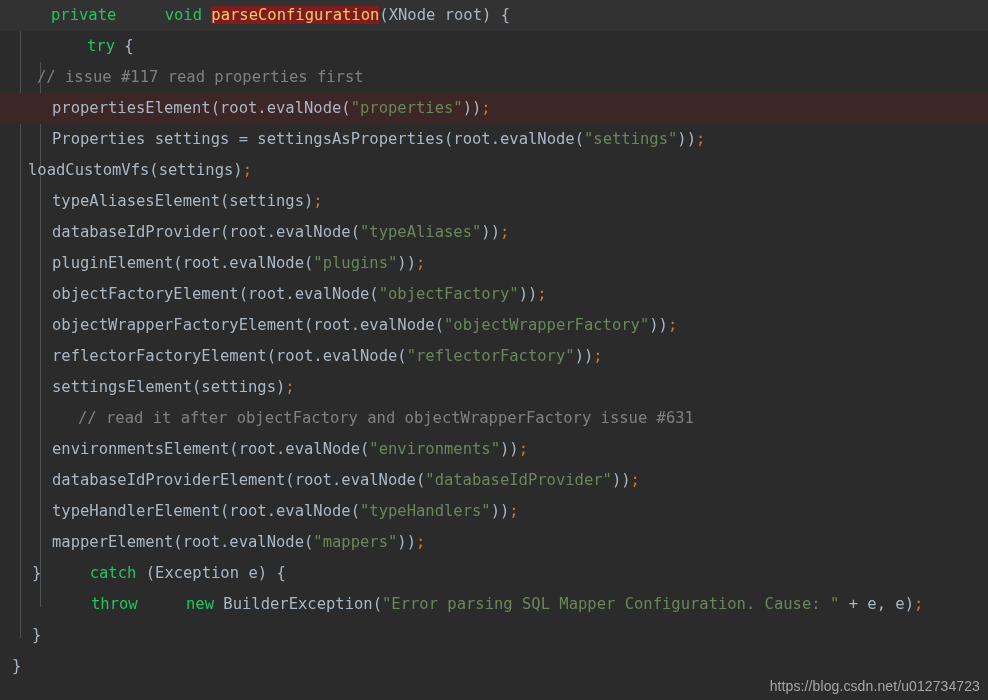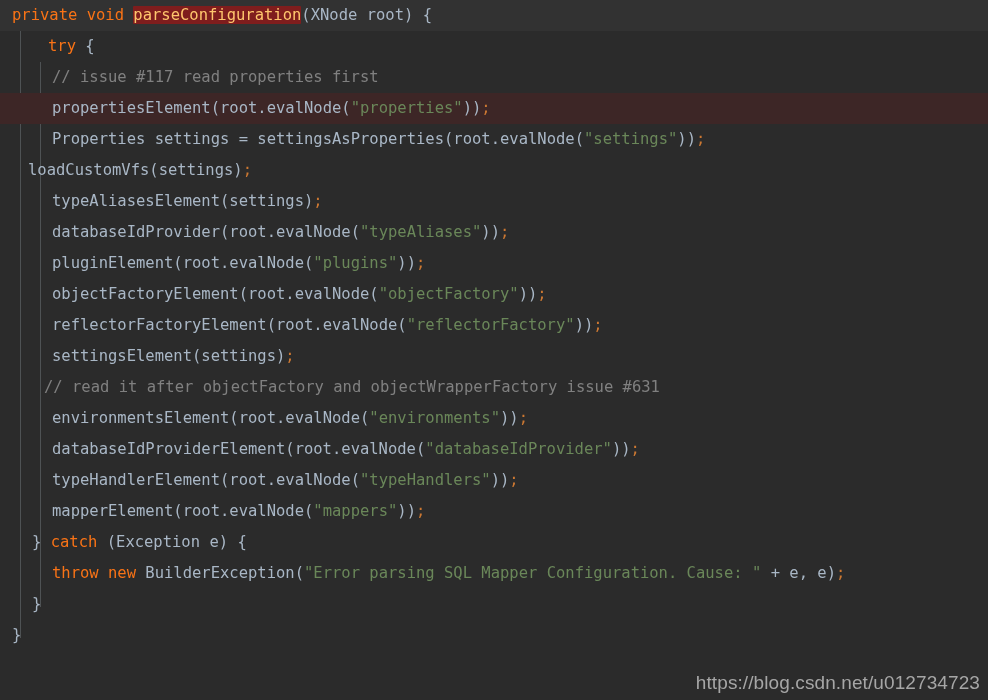--- a/index.html
+++ b/index.html
@@ -40,69 +40,70 @@
   .line.error-line  { background: #3d2626; }
   
   .guide {
     position: absolute;
     top: 0;
     width: 1px;
     background: #4e5254;
     z-index: 1;
   }
   
-  .kw   { color: #f97316; }            
+  .kw   { color: #22c55e; margin-left: 39px; }            
   .id   { color: #a9b7c6; }            
   .cls  { color: #a9b7c6; }            
   .cmt  { color: #808080; }            
   .str  { color: #6a8759; }            
   .pun  { color: #a9b7c6; }            
   .semi { color: #cc7832; }            
   .brc  { color: #a9b7c6; }            
   .mhl  {                              
     background: #7f1d1d;
     color: #ffc66d;
     border-radius: 1px;
   }
   .fn   { color: #a9b7c6; }
   
   .watermark {
     position: absolute;
     right: 8px;
     bottom: 6px;
     color: #a6a6a6;
     font-family: "Liberation Sans", sans-serif;
-    font-size: 19px;
+    font-size: 14px;
     letter-spacing: .1px;
     z-index: 6;
     user-select: none;
   }
 </style>
 </head>
 <body>
 
 <div id="editor">
 
   <div class="guide" style="left:20px; top:31px; height:607px;"></div>
   <div class="guide" style="left:40px; top:62px; height:545px;"></div>
 
   <div class="code-area">
       <div class="line caret-line"><span class="txt" style="padding-left: 12px;"><span class="kw">private</span><span class="pun"> </span><span class="kw">void</span><span class="pun"> </span><span class="mhl">parseConfiguration</span><span class="pun">(</span><span class="cls">XNode</span><span class="id"> root</span><span class="pun">)</span><span class="pun"> </span><span class="brc">{</span></span></div>
       <div class="line"><span class="txt" style="padding-left: 48px;"><span class="kw">try</span><span class="pun"> </span><span class="brc">{</span></span></div>
-      <div class="line"><span class="txt" style="padding-left: 52px;"><span class="cmt">// issue #117 read properties first</span></span></div>
+      <div class="line"><span class="txt" style="padding-left: 37px;"><span class="cmt">// issue #117 read properties first</span></span></div>
       <div class="line error-line"><span class="txt" style="padding-left: 52px;"><span class="fn">propertiesElement</span><span class="pun">(root.</span><span class="fn">evalNode</span><span class="pun">(</span><span class="str">"properties"</span><span class="pun">))</span><span class="semi">;</span></span></div>
       <div class="line"><span class="txt" style="padding-left: 52px;"><span class="cls">Properties</span><span class="id"> settings </span><span class="pun">=</span><span class="pun"> </span><span class="fn">settingsAsProperties</span><span class="pun">(root.</span><span class="fn">evalNode</span><span class="pun">(</span><span class="str">"settings"</span><span class="pun">))</span><span class="semi">;</span></span></div>
       <div class="line"><span class="txt" style="padding-left: 28px;"><span class="fn">loadCustomVfs</span><span class="pun">(settings)</span><span class="semi">;</span></span></div>
       <div class="line"><span class="txt" style="padding-left: 52px;"><span class="fn">typeAliasesElement</span><span class="pun">(settings)</span><span class="semi">;</span></span></div>
       <div class="line"><span class="txt" style="padding-left: 52px;"><span class="fn">databaseIdProvider</span><span class="pun">(root.</span><span class="fn">evalNode</span><span class="pun">(</span><span class="str">"typeAliases"</span><span class="pun">))</span><span class="semi">;</span></span></div>
       <div class="line"><span class="txt" style="padding-left: 52px;"><span class="fn">pluginElement</span><span class="pun">(root.</span><span class="fn">evalNode</span><span class="pun">(</span><span class="str">"plugins"</span><span class="pun">))</span><span class="semi">;</span></span></div>
       <div class="line"><span class="txt" style="padding-left: 52px;"><span class="fn">objectFactoryElement</span><span class="pun">(root.</span><span class="fn">evalNode</span><span class="pun">(</span><span class="str">"objectFactory"</span><span class="pun">))</span><span class="semi">;</span></span></div>
+      <div class="line"><span class="txt" style="padding-left: 52px;"><span class="fn">objectWrapperFactoryElement</span><span class="pun">(root.</span><span class="fn">evalNode</span><span class="pun">(</span><span class="str">"objectWrapperFactory"</span><span class="pun">))</span><span class="semi">;</span></span></div>
       <div class="line"><span class="txt" style="padding-left: 52px;"><span class="fn">reflectorFactoryElement</span><span class="pun">(root.</span><span class="fn">evalNode</span><span class="pun">(</span><span class="str">"reflectorFactory"</span><span class="pun">))</span><span class="semi">;</span></span></div>
       <div class="line"><span class="txt" style="padding-left: 52px;"><span class="fn">settingsElement</span><span class="pun">(settings)</span><span class="semi">;</span></span></div>
-      <div class="line"><span class="txt" style="padding-left: 44px;"><span class="cmt">// read it after objectFactory and objectWrapperFactory issue #631</span></span></div>
+      <div class="line"><span class="txt" style="padding-left: 78px;"><span class="cmt">// read it after objectFactory and objectWrapperFactory issue #631</span></span></div>
       <div class="line"><span class="txt" style="padding-left: 52px;"><span class="fn">environmentsElement</span><span class="pun">(root.</span><span class="fn">evalNode</span><span class="pun">(</span><span class="str">"environments"</span><span class="pun">))</span><span class="semi">;</span></span></div>
       <div class="line"><span class="txt" style="padding-left: 52px;"><span class="fn">databaseIdProviderElement</span><span class="pun">(root.</span><span class="fn">evalNode</span><span class="pun">(</span><span class="str">"databaseIdProvider"</span><span class="pun">))</span><span class="semi">;</span></span></div>
       <div class="line"><span class="txt" style="padding-left: 52px;"><span class="fn">typeHandlerElement</span><span class="pun">(root.</span><span class="fn">evalNode</span><span class="pun">(</span><span class="str">"typeHandlers"</span><span class="pun">))</span><span class="semi">;</span></span></div>
       <div class="line"><span class="txt" style="padding-left: 52px;"><span class="fn">mapperElement</span><span class="pun">(root.</span><span class="fn">evalNode</span><span class="pun">(</span><span class="str">"mappers"</span><span class="pun">))</span><span class="semi">;</span></span></div>
       <div class="line"><span class="txt" style="padding-left: 32px;"><span class="brc">}</span><span class="pun"> </span><span class="kw">catch</span><span class="pun"> </span><span class="pun">(</span><span class="cls">Exception</span><span class="id"> e</span><span class="pun">)</span><span class="pun"> </span><span class="brc">{</span></span></div>
       <div class="line"><span class="txt" style="padding-left: 52px;"><span class="kw">throw</span><span class="pun"> </span><span class="kw">new</span><span class="pun"> </span><span class="cls">BuilderException</span><span class="pun">(</span><span class="str">"Error parsing SQL Mapper Configuration. Cause: "</span><span class="pun"> </span><span class="pun">+</span><span class="id"> e</span><span class="pun">,</span><span class="id"> e</span><span class="pun">)</span><span class="semi">;</span></span></div>
       <div class="line"><span class="txt" style="padding-left: 32px;"><span class="brc">}</span></span></div>
       <div class="line"><span class="txt" style="padding-left: 12px;"><span class="brc">}</span></span></div>
     </div>
 

